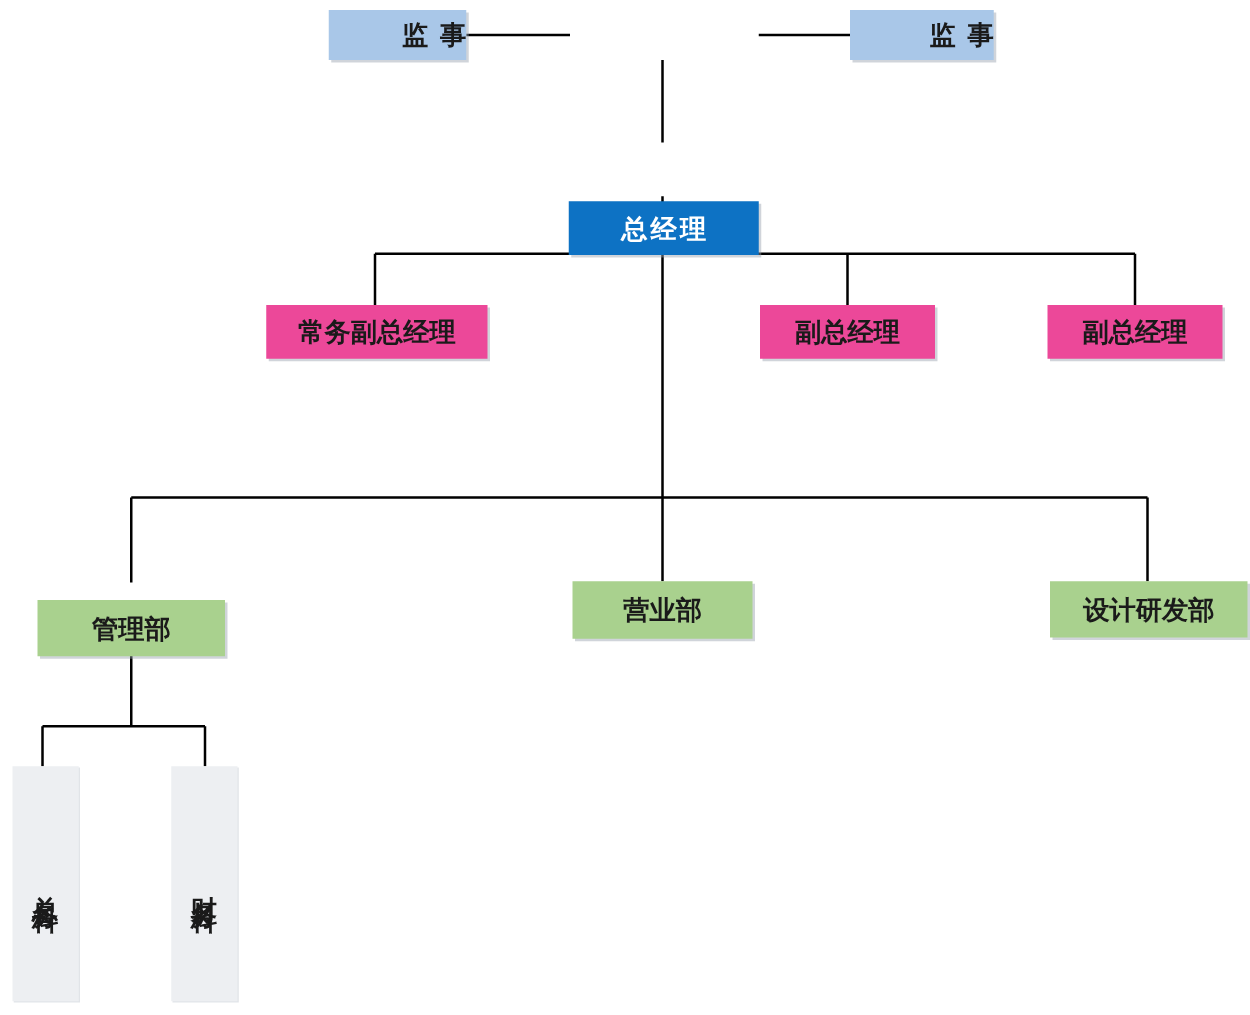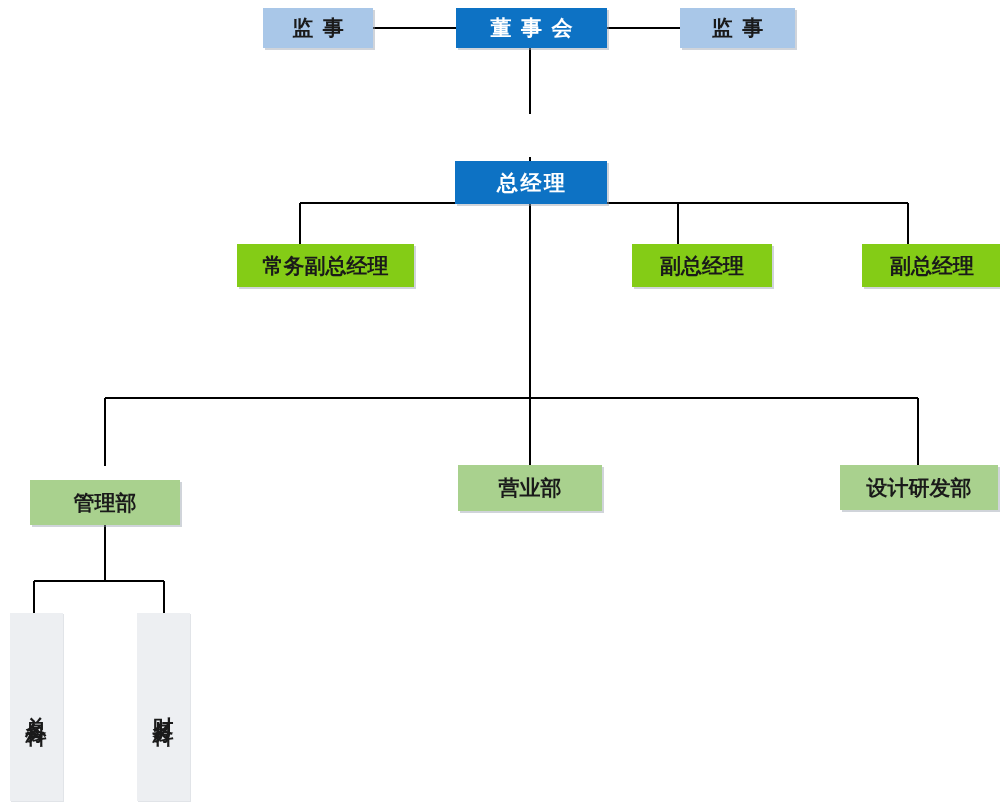--- a/index.html
+++ b/index.html
@@ -38,24 +38,24 @@
     box-shadow: 2px 2px 0 rgba(150, 160, 172, 0.45);
     box-sizing: border-box;
     white-space: nowrap;
   }
   .node.dark {
     background: #0d72c4;
     color: #ffffff;
   }
   .node.supervisor {
     background: #a9c7e8;
+    justify-content: flex-end;
   }
   .node.deputy {
-    background: #84cc16;
-    margin-left: 24px;
+    background: #ec4899;
   }
   .node.dept {
     background: #a9d18e;
   }
   .node.section {
     background: #edeff2;
     box-shadow: 1px 1px 0 rgba(170, 178, 188, 0.35);
   }
   .ls-wide {
     letter-spacing: 0.45em;
@@ -93,23 +93,20 @@
       M105 511 V581
       M34 581 H164
       M34 581 V613
       M164 581 V613"></path>
   </svg>
 
   <div class="node supervisor" style="left:263px; top:8px; width:110px; height:40px;">
     <span class="ls-wide">监事</span>
   </div>
 
-  <div class="node dark" style="left:456px; top:8px; width:151px; height:40px;">
-    <span class="ls-wide">董事会</span>
-  </div>
 
   <div class="node supervisor" style="left:680px; top:8px; width:115px; height:40px;">
     <span class="ls-wide">监事</span>
   </div>
 
   <div class="node dark" style="left:455px; top:114px; width:152px; height:43px;margin-top:47px;">
     <span class="ls-mid">总经理</span>
   </div>
 
   <div class="node deputy" style="left:213px; top:244px; width:177px; height:43px;">

